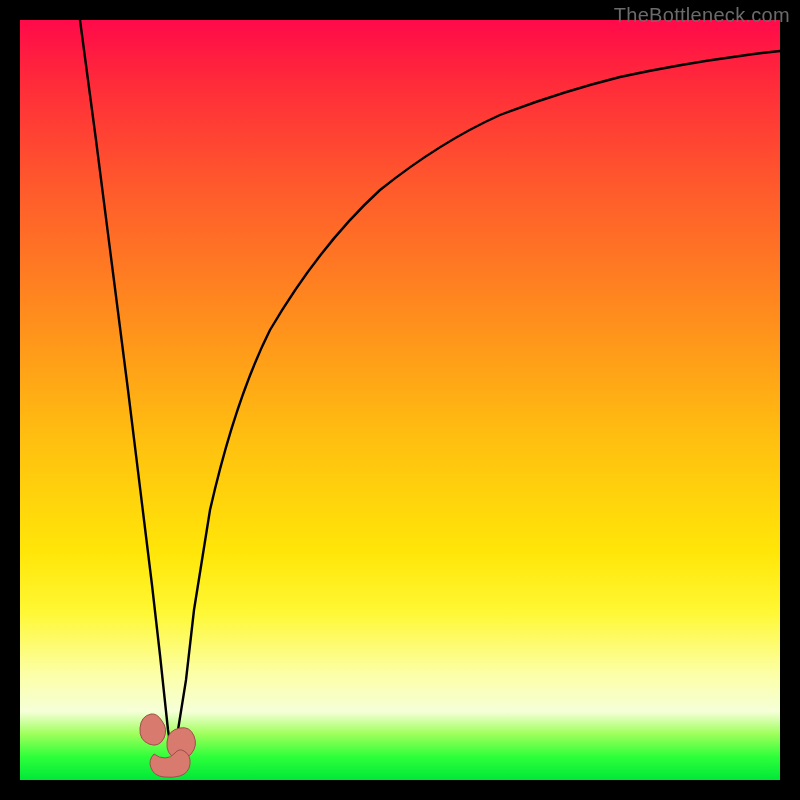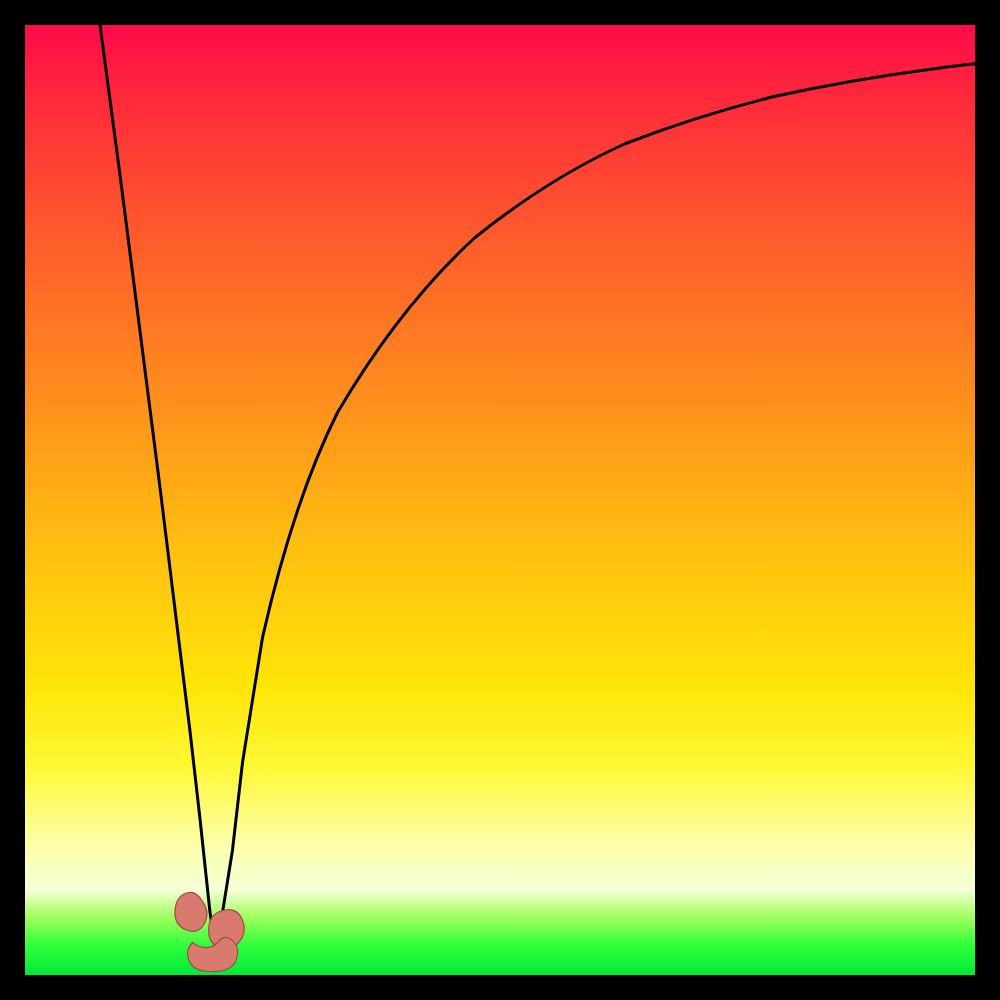--- a/index.html
+++ b/index.html
@@ -71,20 +71,21 @@
     stroke: #9c4f49;
     stroke-width: 1;
   }
 </style>
 </head>
 <body>
 
 <div class="frame">
   <div class="plot"></div>
 
+  <div class="watermark">TheBottleneck.com</div>
 
   <svg class="overlay" viewBox="0 0 760 760">
 
     <path class="curve" d="M 60 0
              L 76 120
              L 92 245
              L 108 370
              L 124 500
              L 132 565
              L 140 635

